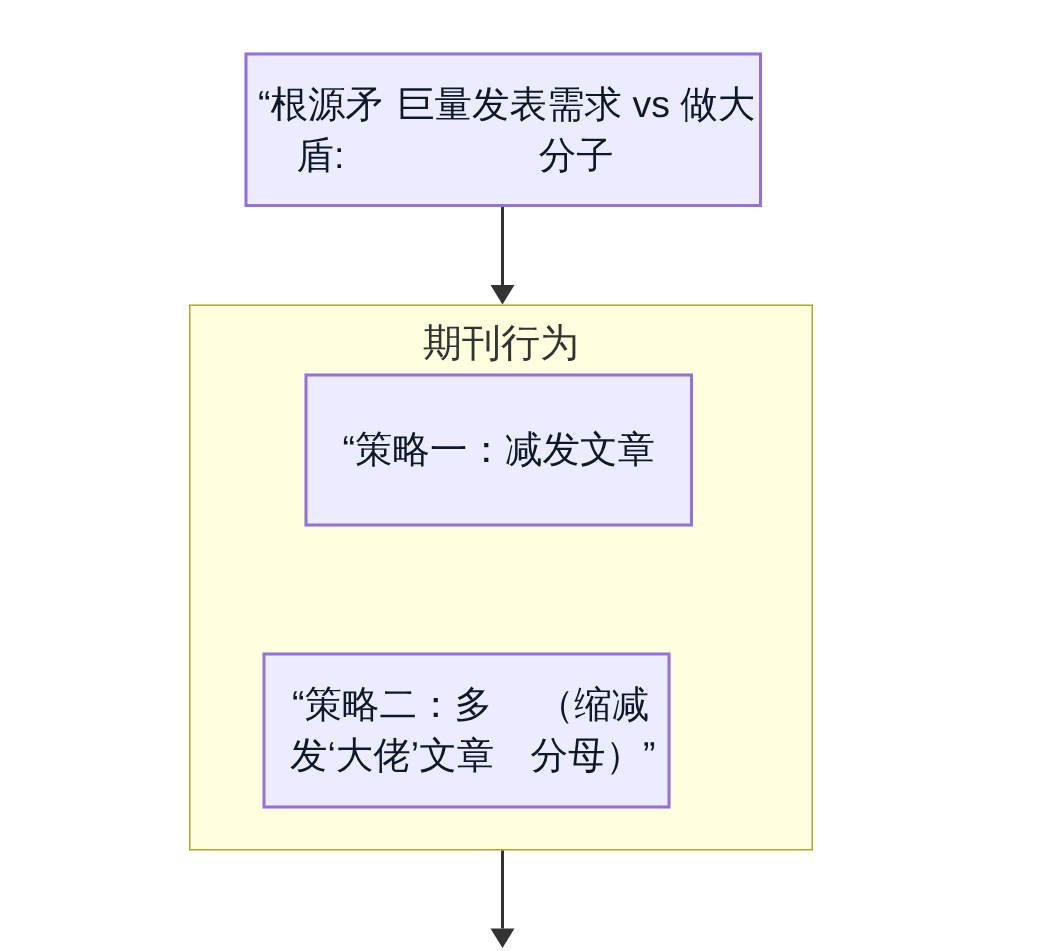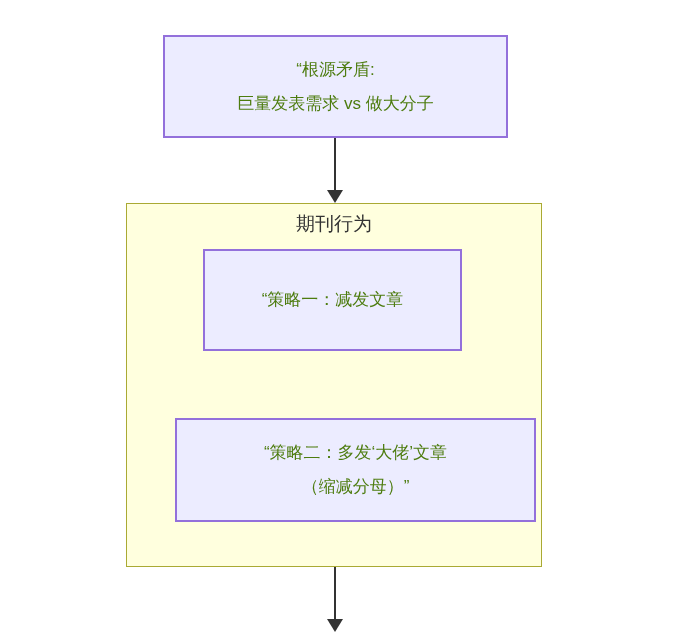--- a/index.html
+++ b/index.html
@@ -15,27 +15,27 @@
     overflow: hidden;
     font-family: "Liberation Sans", "DejaVu Sans", sans-serif;
     color: #333333;
   }
   .node {
     position: absolute;
     background: #ececff;
     border: 2px solid #9370db;
     box-sizing: border-box;
     display: flex;
-    flex-direction: column;
+    flex-direction: row;
     align-items: center;
     justify-content: center;
     text-align: center;
-    font-size: 17px;
+    font-size: 25px;
     line-height: 34px;
-    color: #4d7c0f;
+    color: #0f172a;
   }
   .node-root {
     left: 163px;
     top: 35px;
     width: 345px;
     height: 103px;
   }
   .cluster {
     position: absolute;
     left: 126px;
@@ -45,34 +45,34 @@
     background: #ffffde;
     border: 1.5px solid #aaaa33;
     box-sizing: border-box;
   }
   .cluster-title {
     position: absolute;
     top: 7px;
     left: 0;
     width: 100%;
     text-align: center;
-    font-size: 19px;
+    font-size: 26px;
     color: #333333;
   }
   .node-s1 {
     left: 203px;
     top: 249px;
     width: 259px;
     height: 102px;
     text-align: center;
   }
   .node-s2 {
     left: 175px;
-    top: 418px;
-    width: 361px;
+    top: 435px;
+    width: 272px;
     height: 104px;
   }
   .edge {
     position: absolute;
     width: 16px;
     left: 327px;
   }
   .edge-1 { top: 138px; height: 65px; }
   .edge-2 { top: 567px; height: 65px; }
   .edge-line {

